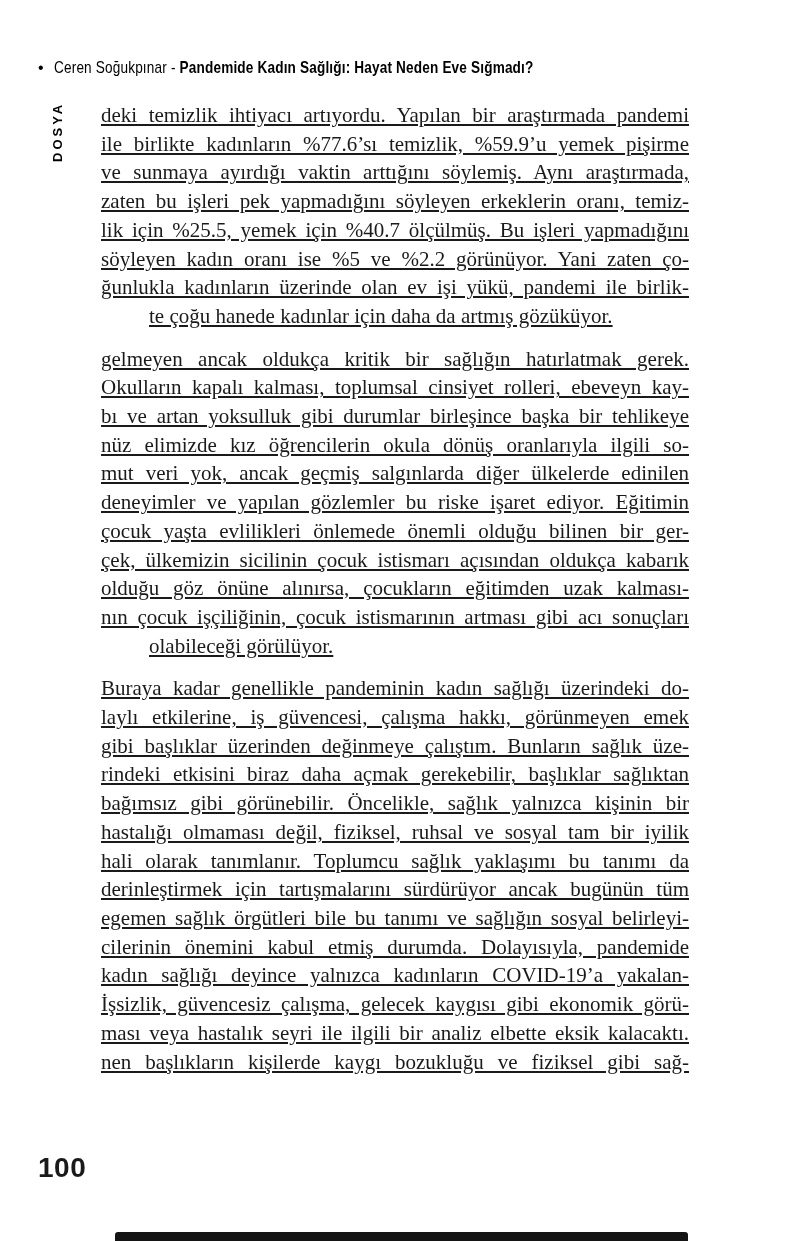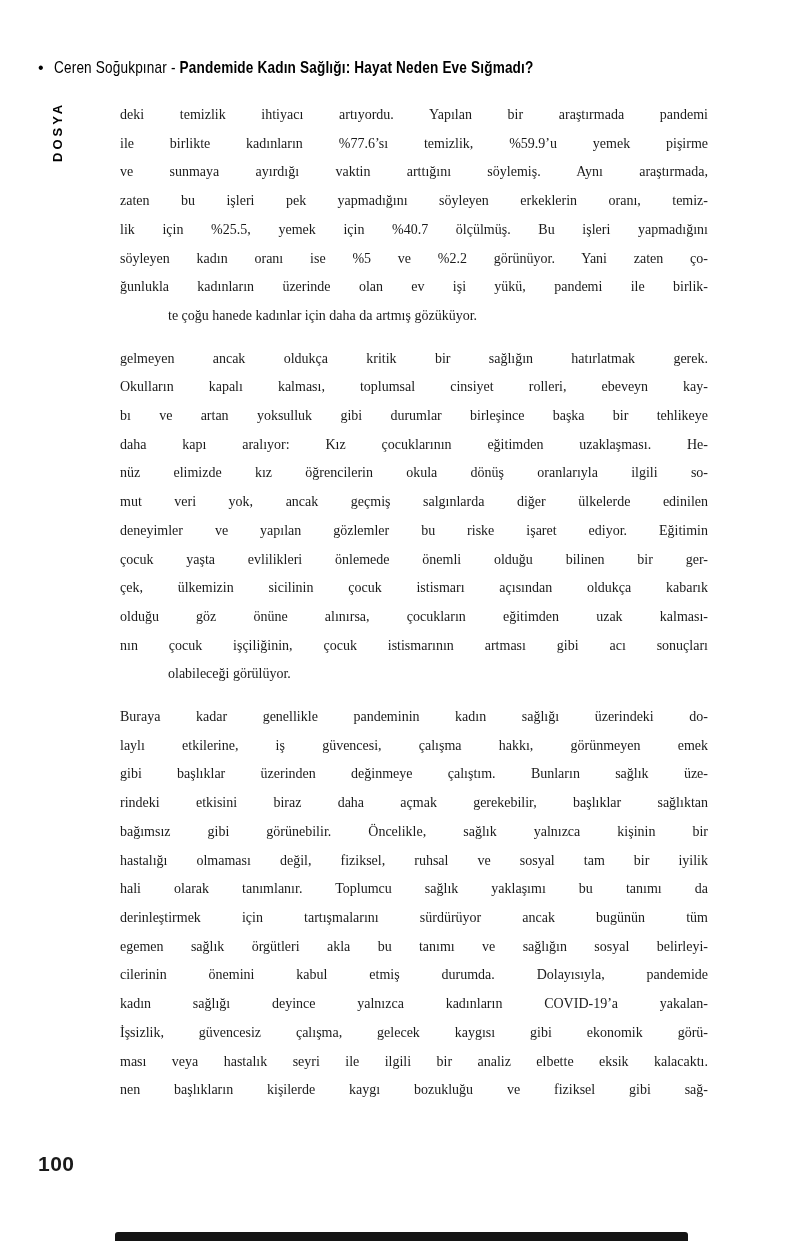--- a/index.html
+++ b/index.html
@@ -56,45 +56,46 @@
     font-weight: 700;
     font-size: 13px;
     letter-spacing: 3px;
     color: #000;
     white-space: nowrap;
   }
 
   
   .body-text {
     position: absolute;
-    left: 120px;
+    left: 101px;
     top: 101px;
     width: 588px;
-    font-size: 14px;
+    font-size: 21px;
+    text-decoration: underline;
   }
   .paragraph { margin: 0 0 14px 0; }
   .line {
     line-height: 28.7px;
     white-space: nowrap;
     text-align: justify;
     text-align-last: justify;
   }
   .line.last {
     text-align-last: left;
     margin-left: 48px;
   }
 
   
   .page-number {
     position: absolute;
     left: 38px;
     top: 1152px;
     font-family: "Liberation Sans", sans-serif;
     font-weight: 700;
-    font-size: 21px;
+    font-size: 28px;
     letter-spacing: 0.5px;
     color: #1a1a1a;
   }
   .bottom-bar {
     position: absolute;
     left: 115px;
     bottom: 0;
     width: 573px;
     height: 9px;
     border-radius: 3px 3px 0 0;
@@ -121,40 +122,39 @@
         <div class="line">zaten bu işleri pek yapmadığını söyleyen erkeklerin oranı, temiz-</div>
         <div class="line">lik için %25.5, yemek için %40.7 ölçülmüş. Bu işleri yapmadığını</div>
         <div class="line">söyleyen kadın oranı ise %5 ve %2.2 görünüyor. Yani zaten ço-</div>
         <div class="line">ğunlukla kadınların üzerinde olan ev işi yükü, pandemi ile birlik-</div>
         <div class="line last">te çoğu hanede kadınlar için daha da artmış gözüküyor.</div>
       </div>
       <div class="paragraph">
         <div class="line">gelmeyen ancak oldukça kritik bir sağlığın hatırlatmak gerek.</div>
         <div class="line">Okulların kapalı kalması, toplumsal cinsiyet rolleri, ebeveyn kay-</div>
         <div class="line">bı ve artan yoksulluk gibi durumlar birleşince başka bir tehlikeye</div>
-        <div class="line">daha kapı aralıyor: Kız çocuklarının eğitimden uzaklaşması. He-</div>
         <div class="line">nüz elimizde kız öğrencilerin okula dönüş oranlarıyla ilgili so-</div>
         <div class="line">mut veri yok, ancak geçmiş salgınlarda diğer ülkelerde edinilen</div>
         <div class="line">deneyimler ve yapılan gözlemler bu riske işaret ediyor. Eğitimin</div>
         <div class="line">çocuk yaşta evlilikleri önlemede önemli olduğu bilinen bir ger-</div>
         <div class="line">çek, ülkemizin sicilinin çocuk istismarı açısından oldukça kabarık</div>
         <div class="line">olduğu göz önüne alınırsa, çocukların eğitimden uzak kalması-</div>
         <div class="line">nın çocuk işçiliğinin, çocuk istismarının artması gibi acı sonuçları</div>
         <div class="line last">olabileceği görülüyor.</div>
       </div>
       <div class="paragraph">
         <div class="line">Buraya kadar genellikle pandeminin kadın sağlığı üzerindeki do-</div>
         <div class="line">laylı etkilerine, iş güvencesi, çalışma hakkı, görünmeyen emek</div>
         <div class="line">gibi başlıklar üzerinden değinmeye çalıştım. Bunların sağlık üze-</div>
         <div class="line">rindeki etkisini biraz daha açmak gerekebilir, başlıklar sağlıktan</div>
         <div class="line">bağımsız gibi görünebilir. Öncelikle, sağlık yalnızca kişinin bir</div>
         <div class="line">hastalığı olmaması değil, fiziksel, ruhsal ve sosyal tam bir iyilik</div>
         <div class="line">hali olarak tanımlanır. Toplumcu sağlık yaklaşımı bu tanımı da</div>
         <div class="line">derinleştirmek için tartışmalarını sürdürüyor ancak bugünün tüm</div>
-        <div class="line">egemen sağlık örgütleri akla bu tanımı ve sağlığın sosyal belirleyi-</div>
+        <div class="line">egemen sağlık örgütleri bile bu tanımı ve sağlığın sosyal belirleyi-</div>
         <div class="line">cilerinin önemini kabul etmiş durumda. Dolayısıyla, pandemide</div>
         <div class="line">kadın sağlığı deyince yalnızca kadınların COVID-19’a yakalan-</div>
         <div class="line">İşsizlik, güvencesiz çalışma, gelecek kaygısı gibi ekonomik görü-</div>
         <div class="line">ması veya hastalık seyri ile ilgili bir analiz elbette eksik kalacaktı.</div>
         <div class="line">nen başlıkların kişilerde kaygı bozukluğu ve fiziksel gibi sağ-</div>
       </div>
     </div>
 
   <div class="page-number">100</div>
 

